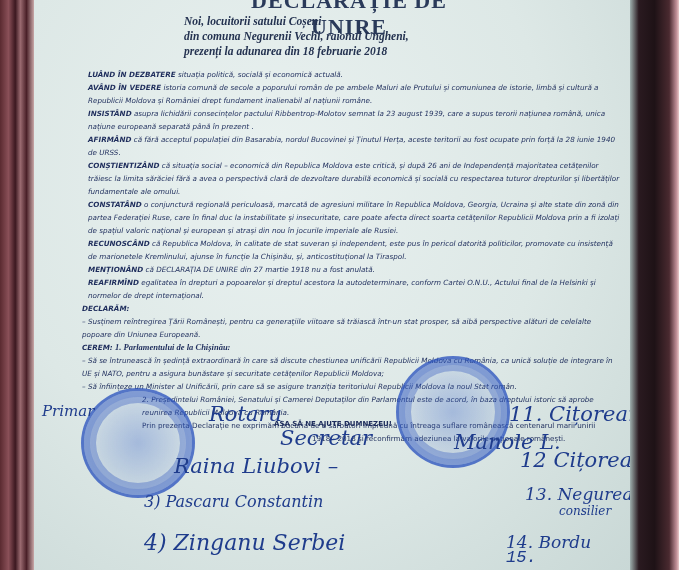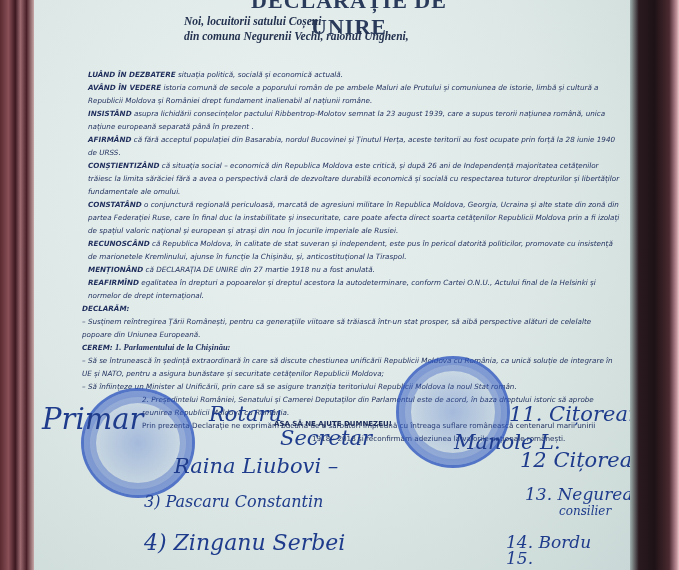--- a/index.html
+++ b/index.html
@@ -60,20 +60,21 @@
 <body>
 
 <div class="frame-left"></div>
 <div class="frame-right"></div>
 
 <div class="paper">
   <div class="title">DECLARAȚIE DE UNIRE</div>
   <div class="intro">
     <div>Noi, locuitorii satului Coșeni</div>
     <div>din comuna Negurenii Vechi, raionul Ungheni,</div>
+    <div>prezenți la adunarea din  18 februarie 2018</div>
   </div>
 
   <div class="body-text">
     <p class="p indent"><span class="kw">LUÂND ÎN DEZBATERE</span><span> situația politică, socială și economică actuală.</span></p>
     <p class="p indent"><span class="kw">AVÂND ÎN VEDERE</span><span> istoria comună de secole a poporului român de pe ambele Maluri ale Prutului și comuniunea de istorie, limbă și cultură a Republicii Moldova și României drept fundament inalienabil al națiunii române.</span></p>
     <p class="p indent"><span class="kw">INSISTÂND</span><span>  asupra lichidării consecințelor pactului Ribbentrop-Molotov semnat la 23 august 1939, care a supus terorii națiunea română, unica națiune europeană separată până în prezent .</span></p>
     <p class="p indent"><span class="kw">AFIRMÂND</span><span> că fără acceptul populației din Basarabia, nordul Bucovinei și Ținutul Herța, aceste teritorii au fost ocupate prin forță la 28 iunie 1940 de URSS.</span></p>
     <p class="p indent"><span class="kw">CONȘTIENTIZÂND</span><span>  că situația social – economică din Republica Moldova este critică, și după 26 ani de Independență majoritatea cetățenilor trăiesc la limita sărăciei fără a avea o perspectivă clară de dezvoltare durabilă economică și socială cu respectarea tuturor drepturilor și libertăților fundamentale ale omului.</span></p>
     <p class="p indent"><span class="kw">CONSTATÂND</span><span>  o conjunctură regională periculoasă, marcată de agresiuni militare în Republica Moldova, Georgia, Ucraina și alte state din zonă din partea Federației Ruse, care în final duc la instabilitate și insecuritate, care poate afecta direct soarta cetățenilor Republicii Moldova prin a fi izolați de spațiul valoric național și european și atrași din nou în jocurile imperiale ale Rusiei.</span></p>
     <p class="p indent"><span class="kw">RECUNOSCÂND</span><span>  că Republica Moldova, în calitate de stat suveran și independent, este pus în pericol datorită politicilor, promovate cu insistență de marionetele Kremlinului, ajunse în funcție la Chișinău,  și, anticostituțional la Tiraspol.</span></p>
@@ -87,27 +88,27 @@
     <p class="p" style="padding-left:60px;">2. Președintelui României, Senatului și Camerei Deputaților din Parlamentul este de acord, în baza dreptului istoric să aprobe reunirea Republicii Moldova cu România.</p>
     <p class="p" style="padding-left:60px;font-style:normal;">Prin prezenta Declarație ne exprimăm bucuria de a sărbători împreună cu întreaga suflare românească centenarul marii unirii</p>
     <p class="p" style="padding-left:230px;font-style:normal;">1918 - 2018 și reconfirmăm adeziunea la valorile naționale românești.</p>
   </div>
 
   <div class="sig-area">
     <div class="stamp" style="left:47px;top:388px;width:108px;height:104px;"></div>
     <div class="stamp" style="left:362px;top:356px;width:108px;height:106px;"></div>
     <div class="printed-small" style="left:240px;top:420px;">AȘA SĂ NE AJUTE DUMNEZEU!</div>
 
-    <div class="hand" style="left:8px;top:402px;font-size:29px;">Primar</div>
+    <div class="hand" style="left:8px;top:402px;font-size:15px;">Primar</div>
     <div class="hand" style="left:246px;top:426px;font-size:21px;">Secretar</div>
     <div class="hand" style="left:175px;top:402px;font-size:21px;">Rotaru</div>
     <div class="hand" style="left:140px;top:454px;font-size:21px;">Raina Liubovi –</div>
     <div class="hand" style="left:110px;top:492px;font-size:16px;">3) Pascaru Constantin</div>
     <div class="hand" style="left:110px;top:530px;font-size:22px;">4) Zinganu Serbei</div>
     <div class="hand" style="left:475px;top:402px;font-size:21px;">11. Cițoreanu</div>
     <div class="hand" style="left:420px;top:430px;font-size:21px;">Manole L.</div>
     <div class="hand" style="left:486px;top:448px;font-size:21px;">12 Cițoreanu</div>
     <div class="hand" style="left:472px;top:484px;font-size:17px;margin-left:19px;">13. Negureanu</div>
     <div class="hand" style="left:525px;top:504px;font-size:12px;">consilier</div>
     <div class="hand" style="left:472px;top:518px;font-size:17px;margin-top:14px;">14. Bordu</div>
-    <div class="hand" style="left:472px;top:548px;font-size:17px;">15.</div>
+    <div class="hand" style="left:472px;top:548px;font-size:17px;font-family:Liberation Mono, monospace;">15.</div>
   </div>
 </div>
 
 </body></html>

